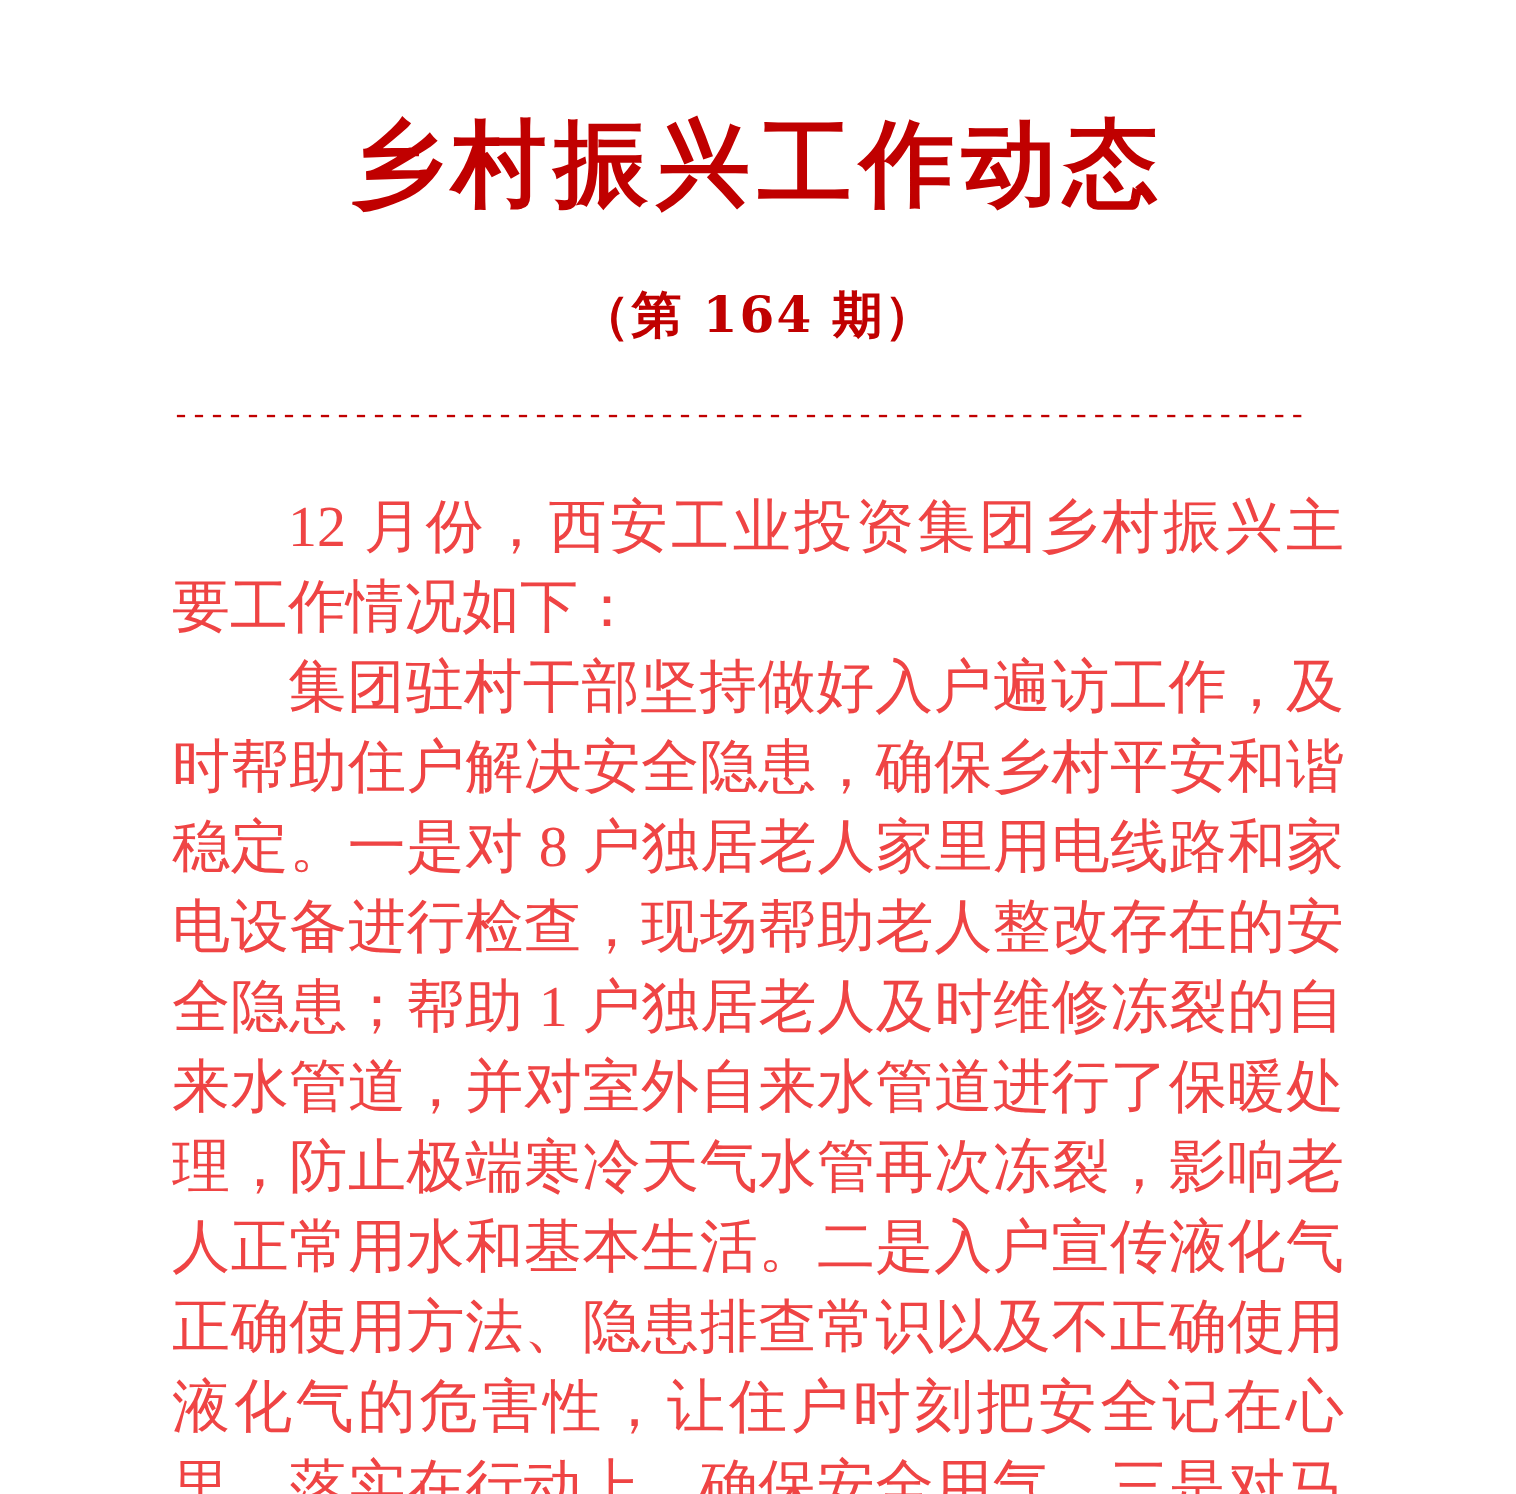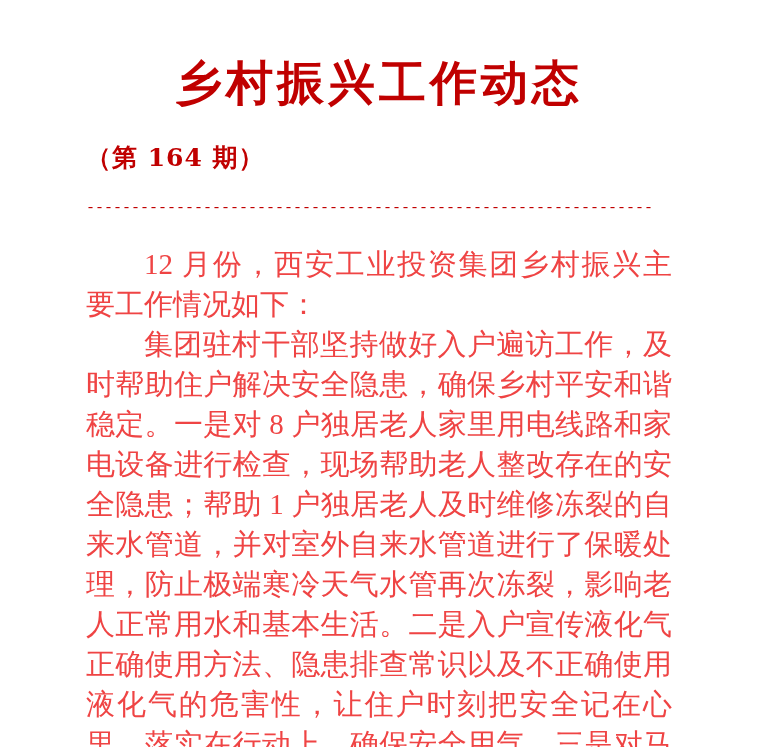--- a/index.html
+++ b/index.html
@@ -29,21 +29,21 @@
     font-family: "DejaVu Serif", "Liberation Serif", serif;
     font-weight: bold;
     font-size: 47px;
     letter-spacing: 4px;
     line-height: 1.25;
     white-space: nowrap;
   }
   .doc-issue {
     margin: 0;
     padding-top: 28px;
-    text-align: left;
+    text-align: center;
     color: #c00000;
     font-family: "DejaVu Serif", "Liberation Serif", serif;
     font-weight: bold;
     font-size: 25px;
     letter-spacing: 1px;
   }
   .divider-wrap {
     padding-top: 30px;
     height: 24px;
   }

